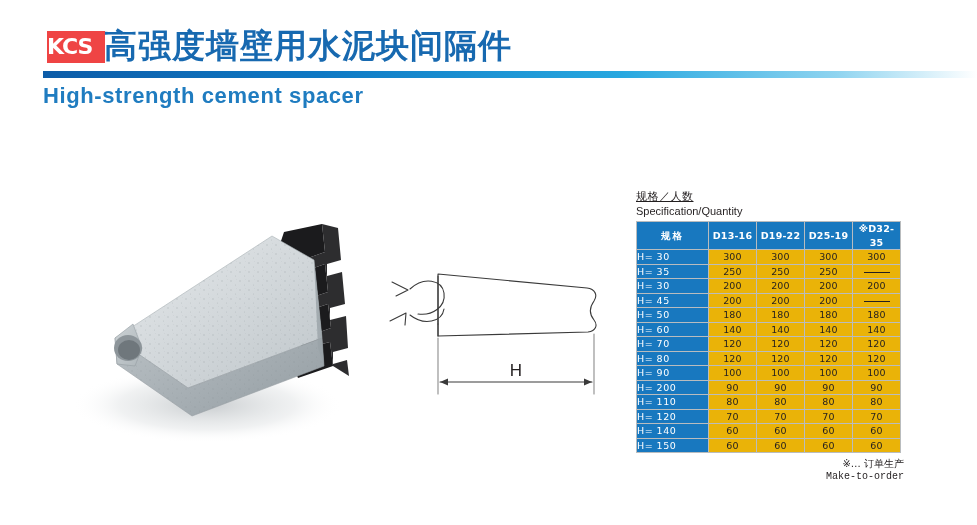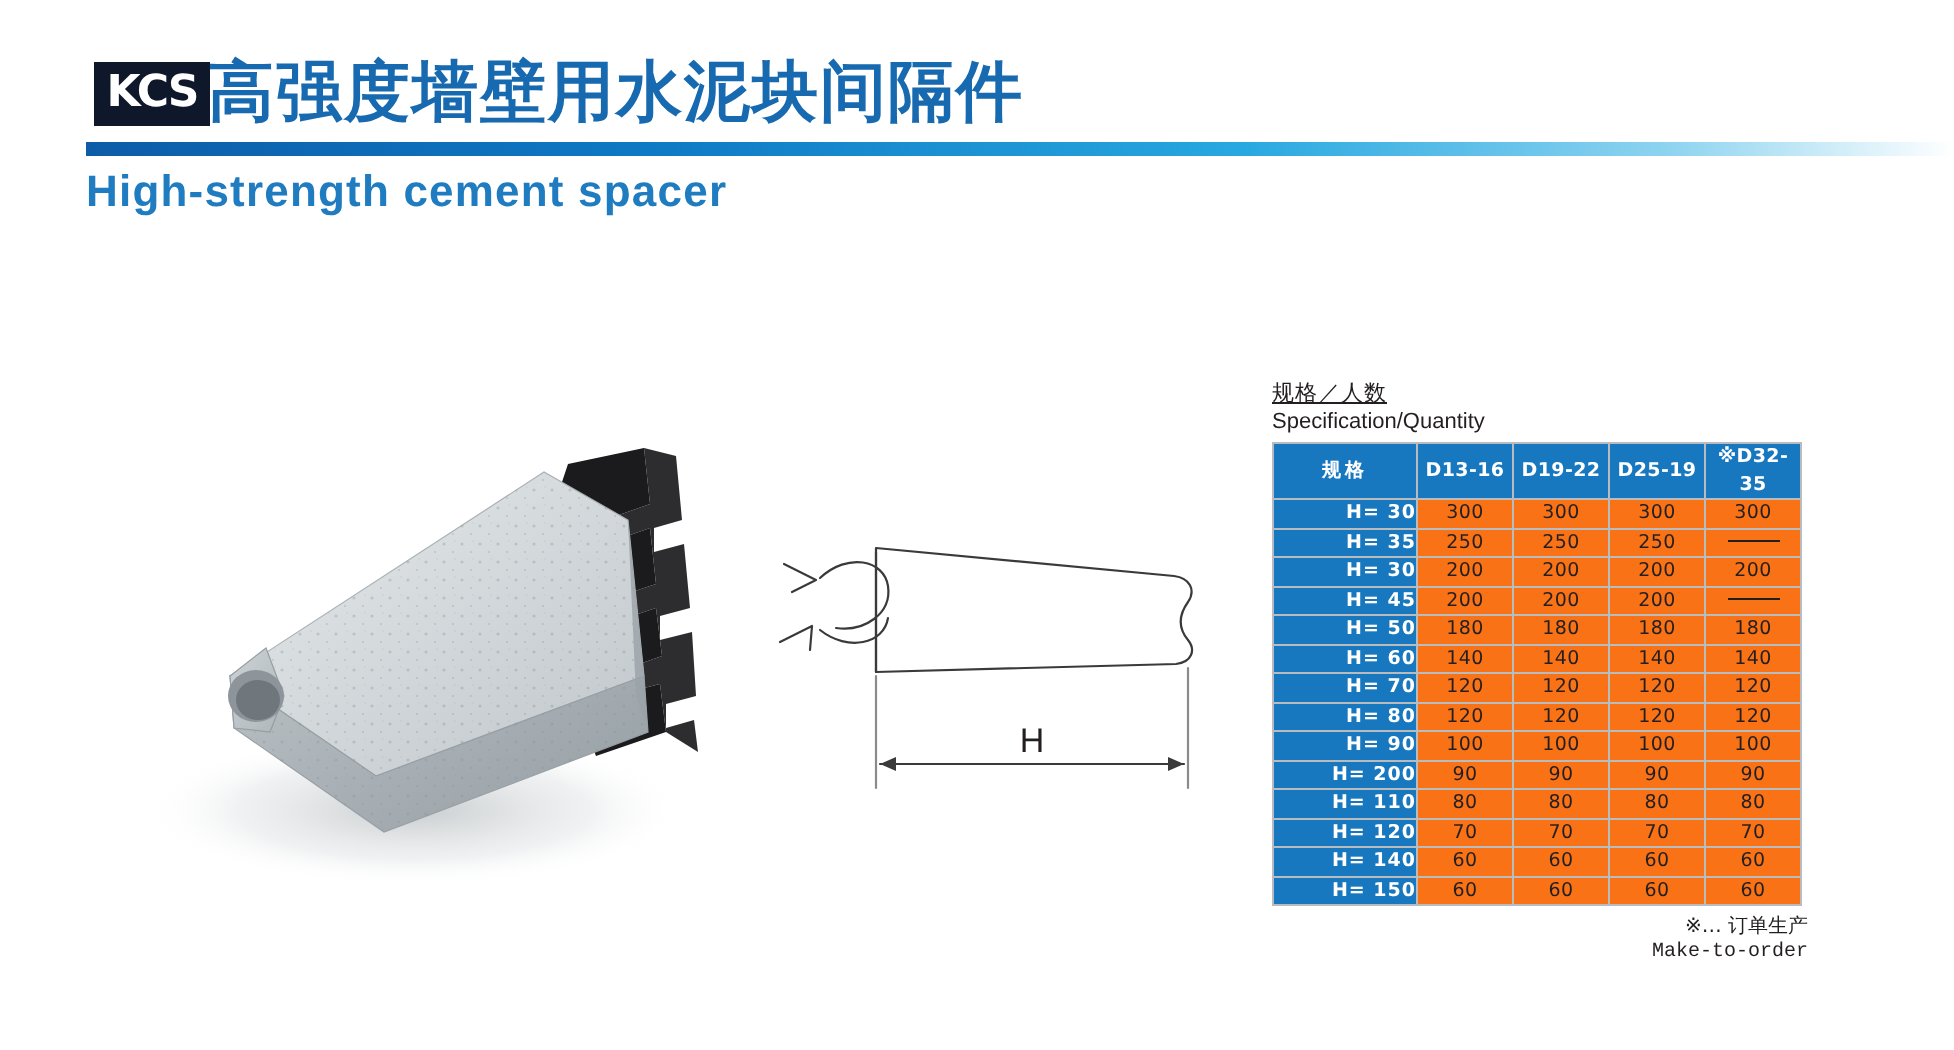--- a/index.html
+++ b/index.html
@@ -10,22 +10,22 @@
     overflow:hidden;
     position:relative;
   }
   .page{position:relative;width:977px;height:525px;}
 
   
   .header{position:absolute;left:0;top:0;width:977px;height:120px;}
   .logo-box{
     position:absolute;left:47px;top:31px;
     width:58px;height:32px;
-    background:#0f172a;
-    display:flex;align-items:center;justify-content:center;
+    background:#ef4444;
+    display:flex;align-items:center;justify-content:flex-start;
   }
   .logo-text{
     color:#ffffff;
     font-size:22px;
     font-weight:bold;
     letter-spacing:-1px;
     font-family:"DejaVu Sans",sans-serif;
     line-height:1;
   }
   .title-cn{
@@ -76,21 +76,21 @@
   }
   .spec-caption-en{
     font-size:11px;color:#231f20;
     line-height:14px;
     margin-bottom:3px;
   }
   table.spec{
     border-collapse:collapse;
     table-layout:fixed;
     width:247px;
-    background:#f97316;
+    background:#eab308;
     border:1px solid #b9bcbe;
   }
   table.spec th,table.spec td{
     border:1px solid #b9bcbe;
     height:13.5px;
     padding:0;
     text-align:center;
     vertical-align:middle;
     font-size:9.5px;
     line-height:13.5px;
@@ -101,22 +101,22 @@
   table.spec th{
     background:#1878bf;
     color:#ffffff;
     font-weight:bold;
     font-size:9.5px;
   }
   table.spec th.c-cn{font-family:"DejaVu Sans",sans-serif;letter-spacing:2px;}
   table.spec td.rowhead{
     background:#1878bf;
     color:#ffffff;
-    font-weight:bold;
-    text-align:right;
+    font-weight:normal;
+    text-align:left;
     letter-spacing:0.5px;
   }
   table.spec col.c0{width:72px;}
   table.spec col.cx{width:48px;}
   .dash{display:inline-block;width:26px;height:0;border-top:1.6px solid #231f20;vertical-align:middle;}
 
   .footnote{
     margin-top:4px;
     text-align:right;
     font-size:10px;

